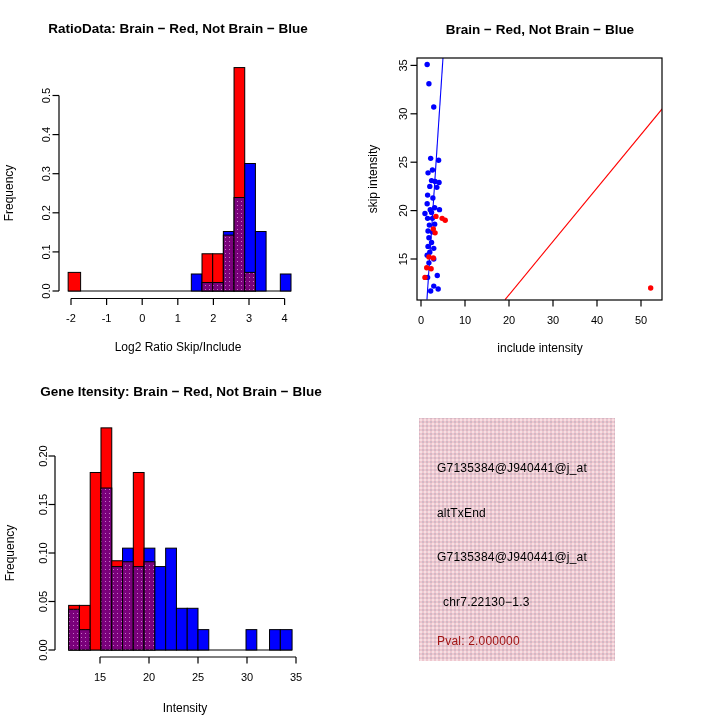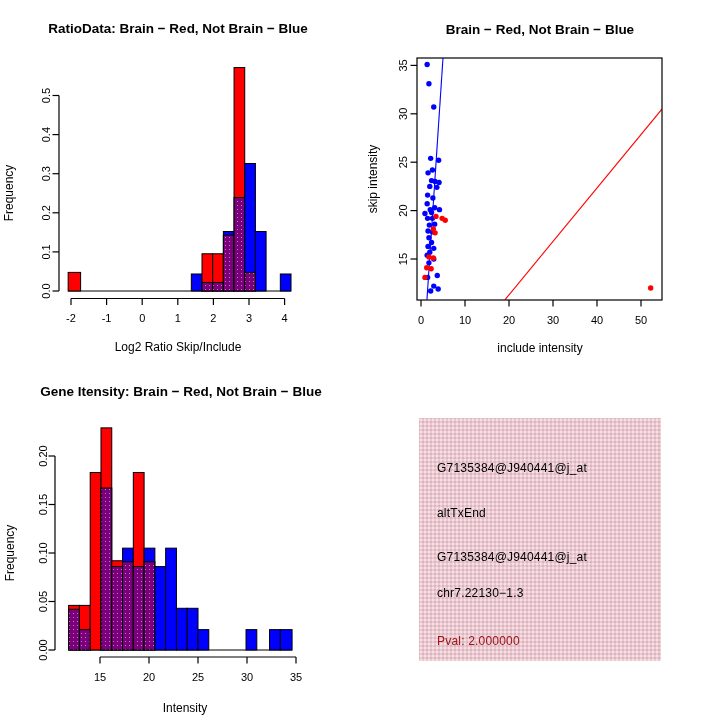--- a/index.html
+++ b/index.html
@@ -4,21 +4,21 @@
 <style>
   html,body{margin:0;padding:0;background:#fff;}
   body{font-family:"Liberation Sans", sans-serif;}
   .canvas{position:relative;width:720px;height:720px;background:#ffffff;overflow:hidden;}
   .quad{position:absolute;width:360px;height:360px;}
   .quad svg{display:block;width:360px;height:360px;}
   #q-tl{left:0;top:0;}
   #q-tr{left:360px;top:0;}
   #q-bl{left:0;top:360px;}
   .panel{
-    position:absolute;left:419px;top:418px;width:242px;height:243px;
+    position:absolute;left:419px;top:418px;width:196px;height:243px;
     background-image:
       radial-gradient(rgba(255,255,255,0.45) 0.7px, transparent 1px),
       radial-gradient(rgba(140,150,175,0.30) 0.7px, transparent 1px);
     background-size:4px 4px,4px 4px;
     background-position:0 0,2px 2px;
   }
   .pline{
     position:absolute;left:18px;white-space:nowrap;
     font-size:12px;color:#000;letter-spacing:0.2px;
   }
@@ -233,17 +233,17 @@
         <text x="181" y="36" font-size="13.5" text-anchor="middle" fill="#000" font-weight="bold">Gene Itensity: Brain − Red, Not Brain − Blue</text>
         <text x="185" y="352" font-size="12" text-anchor="middle" fill="#000">Intensity</text>
         <text x="14" y="193" font-size="12" text-anchor="middle" fill="#000" transform="rotate(-90 14 193)">Frequency</text>
       </svg>
   </figure>
 
   <div class="panel" style="background-color: rgb(239, 199, 207);">
     <div class="pline" style="top: 43px; color: rgb(0, 0, 0);">G7135384@J940441@j_at</div>
     <div class="pline" style="top: 88px; color: rgb(0, 0, 0); text-align: right;">altTxEnd</div>
     <div class="pline" style="top: 132px; color: rgb(0, 0, 0);">G7135384@J940441@j_at</div>
-    <div class="pline" style="top: 168px; color: rgb(0, 0, 0);">chr7.22130−1.3</div>
+    <div class="pline" style="top: 177px; color: rgb(0, 0, 0); padding-left: 6px;">chr7.22130−1.3</div>
     <div class="pline" style="top: 216px; color: rgb(160, 20, 20);">Pval: 2.000000</div>
   </div>
 
 </div>
 
 </body></html>

